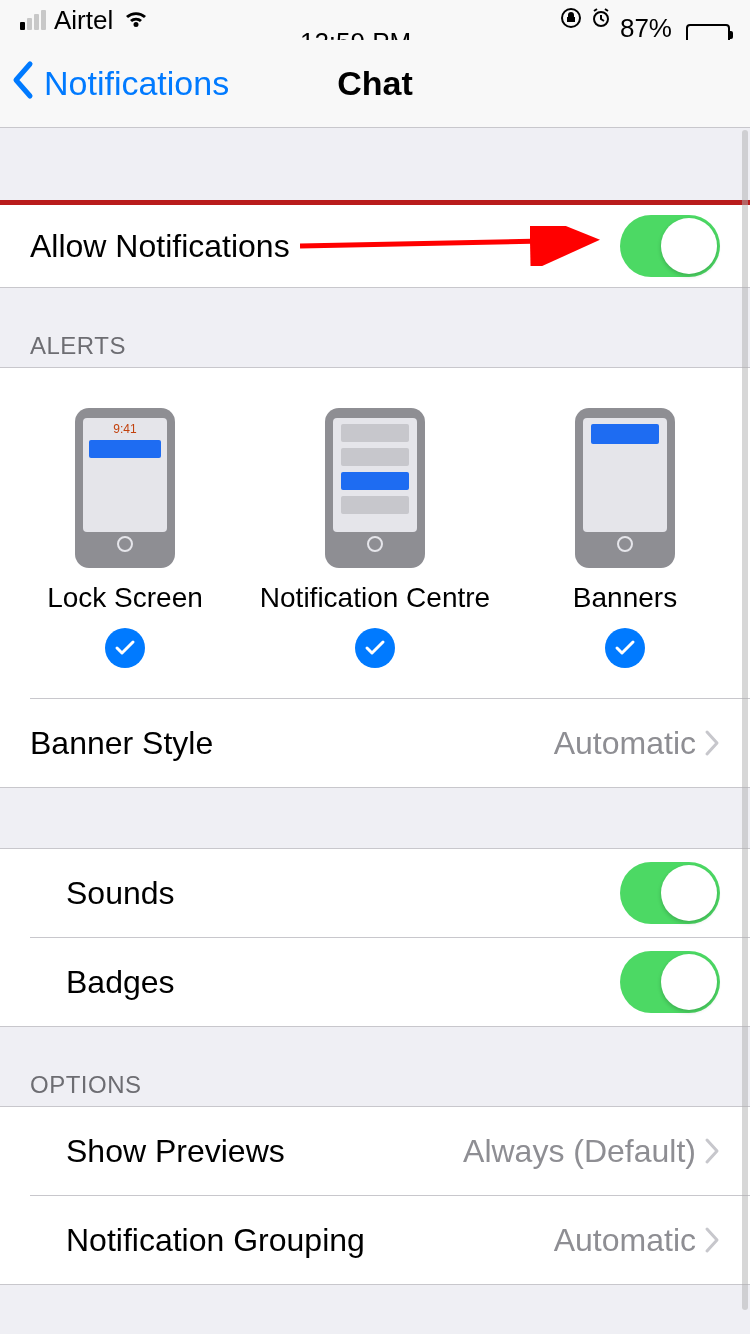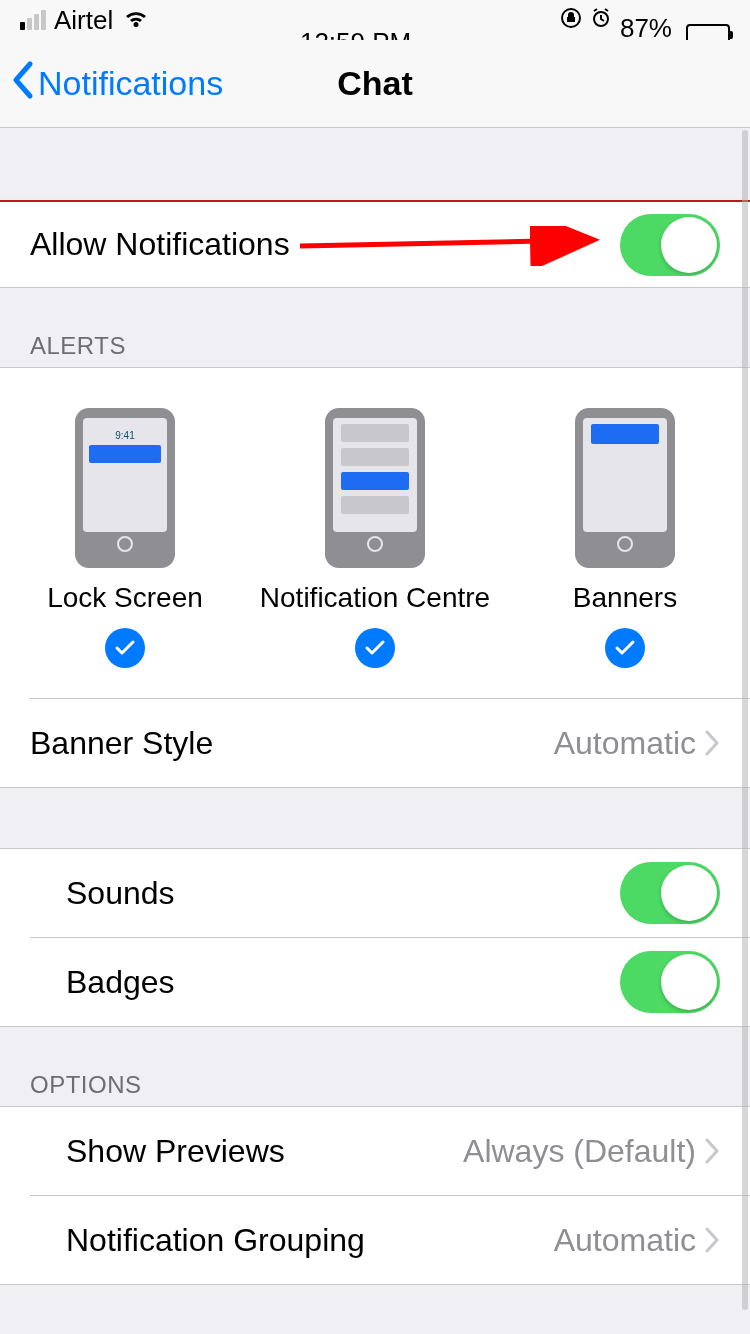--- a/index.html
+++ b/index.html
@@ -53,42 +53,42 @@
     justify-content: center;
     position: relative;
   }
   .nav-back {
     position: absolute;
     left: 10px;
     display: flex;
     align-items: center;
     color: #007AFF;
     font-size: 34px;
-    gap: 2px;
+    gap: 8px;
   }
   .nav-back svg { width: 26px; height: 40px; }
   .nav-title { font-size: 34px; font-weight: 700; }
 
   
   .scroller { position: relative; }
   .section-header {
     font-size: 24px;
     color: #6D6D72;
     padding: 44px 30px 7px;
     letter-spacing: 0.5px;
   }
   .cell {
     background: #fff;
     min-height: 88px;
     display: flex;
     align-items: center;
     justify-content: space-between;
     padding: 0 30px;
     font-size: 32px;
-    border-top: 2px solid #b91c1c;
+    border-top: 5px solid #b91c1c;
     border-bottom: 1px solid #C8C7CC;
   }
   .cell .value { color: #8E8E93; font-size: 32px; display: flex; align-items: center; gap: 8px; }
   .chevron svg { width: 16px; height: 28px; }
   .chevron { color: #C7C7CC; display: inline-flex; }
 
   .group { border-top: 1px solid #C8C7CC; border-bottom: 1px solid #C8C7CC; background: #fff; }
   .group .cell { border: none; margin-left: 36px; }
   .group-inset .cell { border-top: none; border-bottom: none; }
   .group-inset .divider { height: 1px; background: #C8C7CC; margin-left: 30px; }
@@ -118,21 +118,21 @@
   .phone-screen { flex: 1; background: #E5E5EA; border-radius: 4px; position: relative; overflow: hidden; }
   .home-btn { width: 16px; height: 16px; border: 2px solid #E5E5EA; border-radius: 50%; align-self: center; margin-top: 4px; }
   .alert-label { font-size: 28px; }
   .check {
     width: 40px; height: 40px; background: #007AFF; border-radius: 50%;
     display: flex; align-items: center; justify-content: center;
   }
   .check svg { width: 22px; height: 18px; }
 
   
-  .ls-time { font-size: 10px; color: #0c4a6e; text-align: center; padding-top: 12px; }
+  .ls-time { font-size: 12px; color: #c2410c; text-align: center; padding-top: 4px; }
   .ls-notif { background: #1E6CF2; height: 18px; margin: 4px 6px; border-radius: 2px; }
   
   .nc-row { height: 18px; margin: 6px 8px; border-radius: 2px; background: #C7C7CC; }
   .nc-row.active { background: #1E6CF2; }
   
   .bn-banner { height: 20px; margin: 6px 8px; border-radius: 2px; background: #1E6CF2; }
 
   .alerts-divider { height: 1px; background: #C8C7CC; margin-left: 30px; }
 
   

